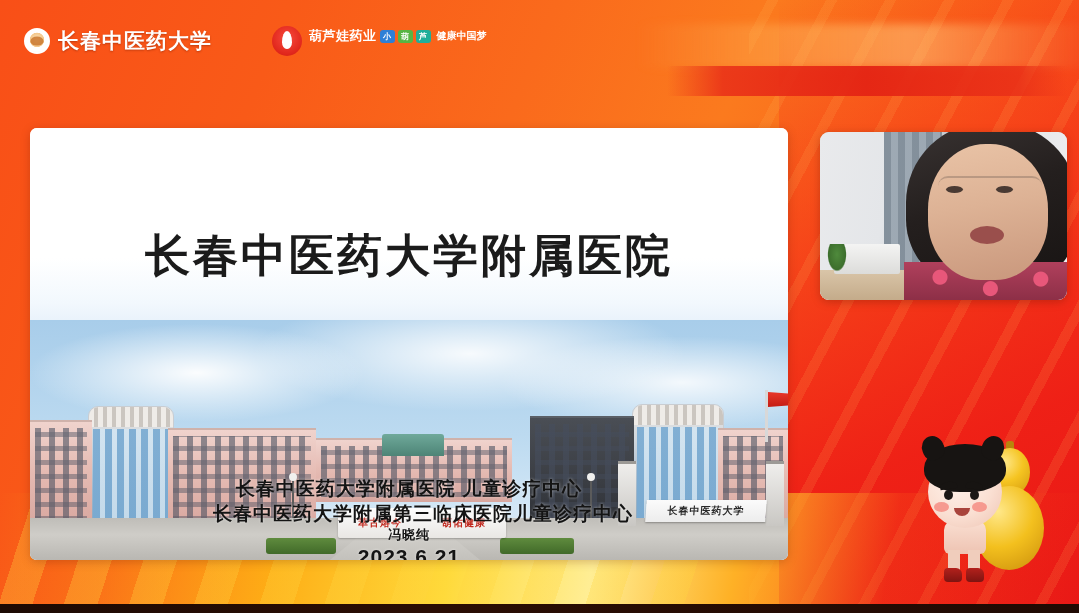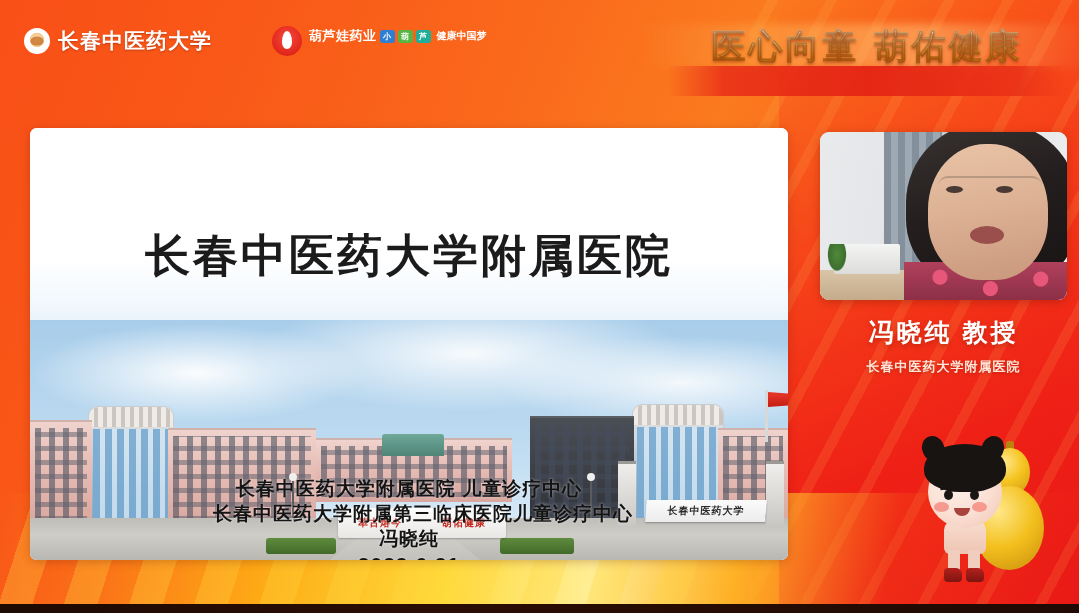--- a/index.html
+++ b/index.html
@@ -408,21 +408,21 @@
   }
   .slide-sub div {
     font-weight: 700;
     letter-spacing: 1px;
     line-height: 1.32;
     white-space: nowrap;
     text-shadow: 0 0 3px rgba(255,255,255,.55);
   }
   .sub1 { font-size: 19px; }
   .sub2 { font-size: 19px; padding-left: 28px; }
-  .sub3 { font-size: 19px; }
+  .sub3 { font-size: 13px; }
   .sub4 { font-size: 21px; letter-spacing: 1.5px; }
 
   
   .video {
     position: absolute;
     left: 820px; top: 132px;
     width: 247px; height: 168px;
     border-radius: 9px;
     overflow: hidden;
     box-shadow: 0 2px 9px rgba(110,22,0,.35);
@@ -675,21 +675,20 @@
           <span class="logo-b-sub">健康中国梦</span>
         </div>
       </div>
     </div>
 
   </div>
 
   <div class="banner">
     <div class="banner-glowband"></div>
     <div class="banner-ribbon"></div>
-    <div class="banner-title">医心向童 葫佑健康</div>
   </div>
 
   <div class="slide">
     <div class="slide-sky"></div>
 
     <div class="slide-title">长春中医药大学附属医院</div>
 
     <div class="photo">
       <div class="sky"></div>
 
@@ -755,24 +754,20 @@
     <div class="vplant"></div>
     <div class="vperson-hair"></div>
     <div class="vshirt"></div>
     <div class="vperson-face"></div>
     <div class="vglasses"></div>
     <div class="veye l"></div>
     <div class="veye r"></div>
     <div class="vmouth"></div>
   </div>
 
-  <div class="speaker">
-    <div class="speaker-name">冯晓纯 教授</div>
-    <div class="speaker-org">长春中医药大学附属医院</div>
-  </div>
 
   <div class="mascot">
     <div class="gourd">
       <div class="stem"></div>
       <div class="top"></div>
       <div class="bot"></div>
     </div>
     <div class="kid-body"></div>
     <div class="kid-leg l"></div>
     <div class="kid-leg r"></div>

